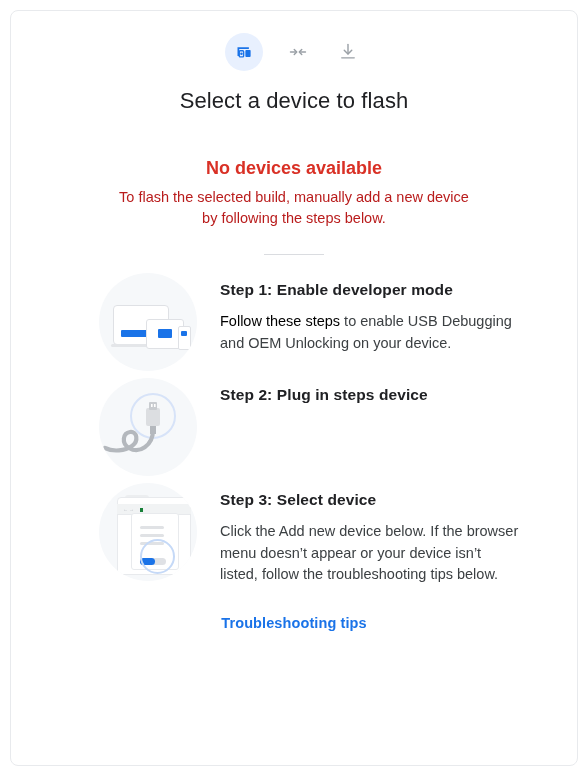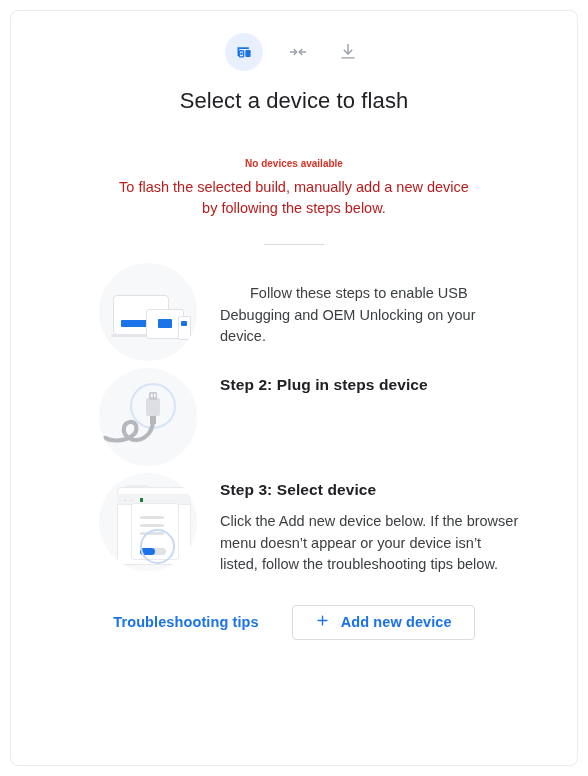--- a/index.html
+++ b/index.html
@@ -57,21 +57,21 @@
     font-size: 22px;
     font-weight: 400;
     color: #202124;
     letter-spacing: 0.1px;
     margin-top: 17px;
   }
 
   
   .status {
     text-align: center;
-    font-size: 10px;
+    font-size: 18px;
     font-weight: 700;
     color: #d93025;
     margin-top: 44px;
   }
 
   .status-desc {
     text-align: center;
     font-size: 14.5px;
     line-height: 21px;
     color: #b91c1c;
@@ -121,24 +121,23 @@
   }
 
   .step-text {
     font-size: 14.5px;
     line-height: 21.5px;
     color: #3c4043;
     margin-top: 12px;
   }
 
   .link {
-    color: #404040;
+    color: #000000;
     text-decoration: none;
     cursor: pointer;
-    margin-left: 30px;
   }
 
   
   .footer {
     display: flex;
     align-items: center;
     justify-content: center;
     gap: 33px;
     margin-top: 29px;
   }
@@ -309,20 +308,21 @@
         </div>
         <div class="s1-laptop-base"></div>
         <div class="s1-tablet">
             <div class="s1-tablet-bar"></div>
           </div>
         <div class="s1-phone">
             <div class="s1-phone-bar"></div>
           </div>
       </div>
       <div class="step-body">
+        <div class="step-title">Step 1: Enable developer mode</div>
         <div class="step-text"><a class="link">Follow these steps</a><span> to enable USB Debugging and OEM Unlocking on your device.</span></div>
       </div>
     </div>
 
     <div class="step">
       <div class="step-art">
         <div class="s2-ring"></div>
         <svg width="98" height="98" viewBox="0 0 98 98" aria-hidden="true" style="position:absolute;left:0;top:0;">
           <path d="M54 52 C54 68, 40 76, 30 70 C22 65, 24 55, 31 54
                    C38 53, 40 63, 33 68 C26 73, 14 74, 6 70" fill="none" stroke="#b4b8bd" stroke-width="4.2" stroke-linecap="round"></path>
@@ -356,23 +356,15 @@
       </div>
       <div class="step-body">
         <div class="step-title">Step 3: Select device</div>
         <div class="step-text">Click the Add new device below. If the browser menu doesn’t appear or your device isn’t listed, follow the troubleshooting tips below.</div>
       </div>
     </div>
   </div>
 
   <div class="footer">
     <span class="tips-link">Troubleshooting tips</span>
-    <button class="add-btn">
-      <span>
-        <svg width="15" height="15" viewBox="0 0 24 24" aria-hidden="true">
-          <path d="M12 5v14M5 12h14" stroke="#1a73e8" stroke-width="2.2" stroke-linecap="round"></path>
-        </svg>
-      </span>
-      <span>Add new device</span>
-    </button>
   </div>
 
 </div>
 
 </body></html>

